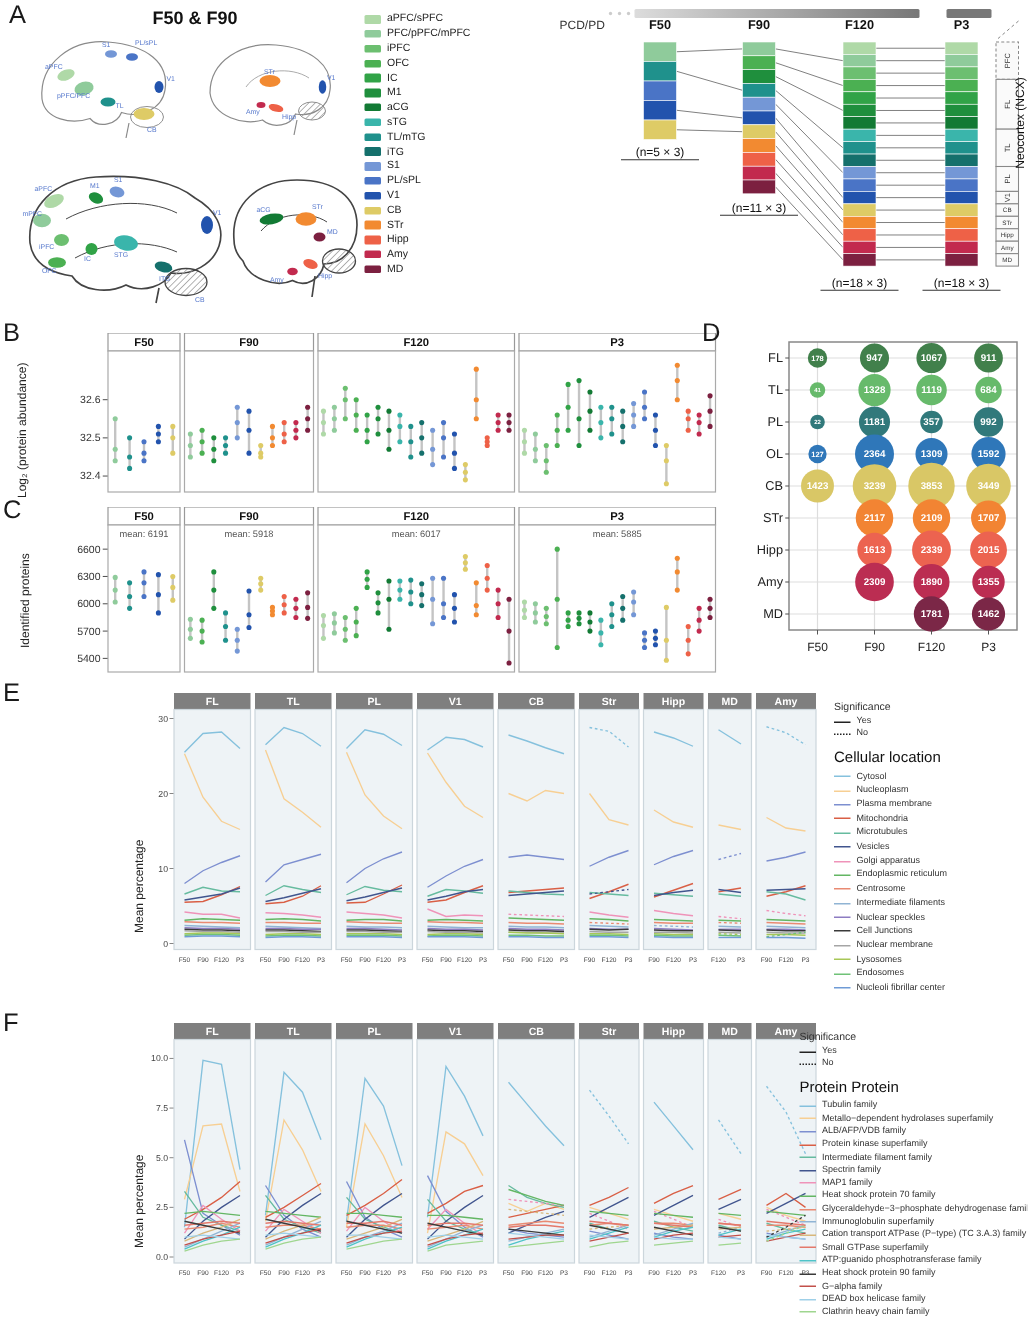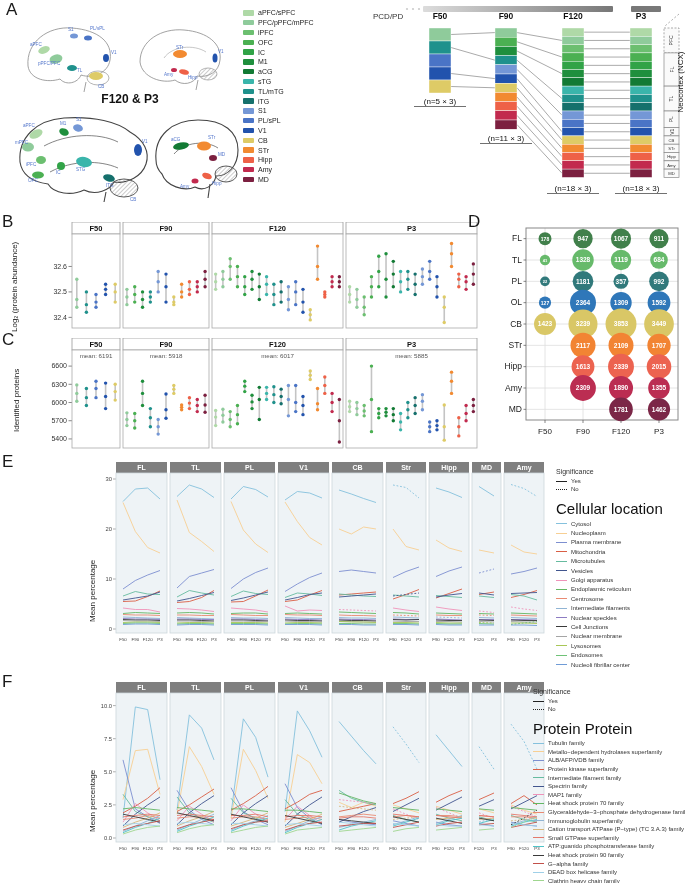--- a/index.html
+++ b/index.html
@@ -7,33 +7,33 @@
   #fig{position:relative;width:685px;height:883px;background:#fff;overflow:hidden;}
   .abs{position:absolute;}
   .pletter{font-size:17px;color:#1a1a1a;}
   .ptitle{font-weight:bold;font-size:12px;color:#111;text-align:center;}
   .vlabel{position:absolute;white-space:nowrap;transform-origin:0 0;transform:rotate(-90deg);font-size:8.5px;color:#222;}
   .lrow{display:flex;align-items:center;height:9.8px;}
   .lrow .sw{display:inline-block;width:11px;height:5.5px;border-radius:1px;margin-right:4px;flex:none;}
   .lrow span:last-child{font-size:7px;color:#222;line-height:1;}
   .leg{color:#222;}
   .leg .sigtitle{font-size:7px;margin-bottom:2px;color:#333;}
-  .leg .legtitle{font-size:15px;margin:7px 0 2px 0;color:#111;}
+  .leg .legtitle{font-size:10px;margin:7px 0 2px 0;color:#111;}
   .leg .irow{display:flex;align-items:center;}
   .leg .ln{display:inline-block;width:11px;height:0;margin-right:4px;flex:none;}
   .leg .itxt{font-size:6px;color:#333;line-height:1;white-space:nowrap;}
   svg text{font-family:"Liberation Sans", sans-serif;}
 </style>
 </head>
 <body>
 
 <div id="fig">
 
   <div class="abs pletter" style="left:6px;top:0px;">A</div>
-  <div class="abs ptitle" style="left:30px;top:92px;width:200px;">F120 &amp; P3</div>
+  <div class="abs ptitle" style="left:40px;top:5px;width:180px;">F50 &amp; F90</div>
   <svg id="brains" class="abs" style="left:14px;top:14px;" width="226" height="192">
       <defs>
         <pattern id="hatch" width="3" height="3" patternUnits="userSpaceOnUse" patternTransform="rotate(45)">
           <line x1="0" y1="0" x2="0" y2="3" stroke="#9a9a9a" stroke-width="1"></line>
         </pattern>
       </defs>
       <g>
         <path d="M14,52 C12,28 34,12 58,14 C84,16 99,28 96,46 C94,59 79,65 67,61 C64,69 52,72 46,65 C34,69 16,66 14,52 Z" fill="none" stroke="#8a8a8a" stroke-width="0.8"></path>
         <ellipse cx="84" cy="64" rx="11" ry="7" fill="none" stroke="#8a8a8a" stroke-width="0.6400000000000001"></ellipse>
         <path d="M72,68 L70,78" fill="none" stroke="#8a8a8a" stroke-width="0.8"></path>

